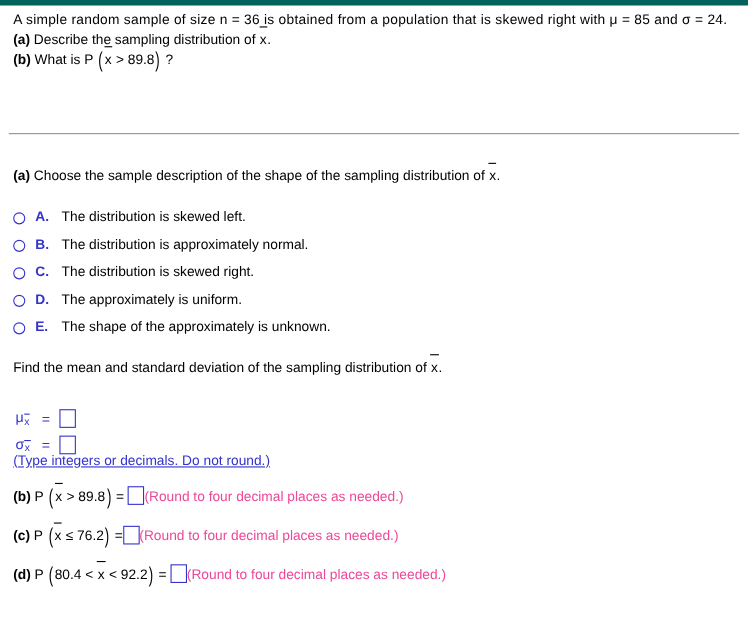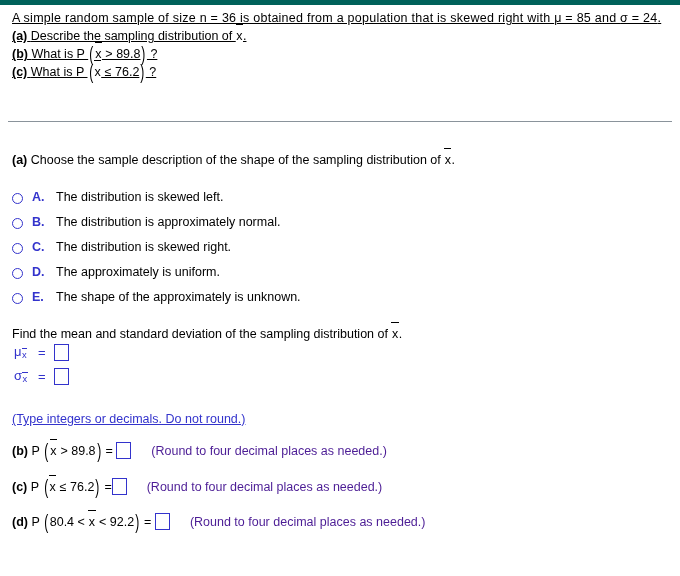--- a/index.html
+++ b/index.html
@@ -61,21 +61,21 @@
     line-height: 0.62em;
     vertical-align: -0.16em;
     transform: scaleX(0.62);
     font-weight: 300;
   }
 
   .mathexp { white-space: nowrap; }
 
   
   #question-header { top: 10px; }
-  #question-header .line { margin-bottom: 1px; text-decoration: underline; }
+  #question-header .line { margin-bottom: 1px; }
   #q-intro { letter-spacing: 0.02em; }
 
   
   #divider {
     position: absolute;
     left: 8px;
     top: 121px;
     width: 664px;
     height: 0;
     border-top: 1px solid #8a939b;
@@ -107,21 +107,21 @@
     color: #3333cc;
     font-weight: bold;
     width: 24px;
     flex: 0 0 auto;
   }
   .choice-text { color: #000000; }
 
   
   #find-prompt { top: 326px; }
 
-  #param-rows { top: 340px; left: 14px; }
+  #param-rows { top: 368px; left: 14px; }
   .param-row {
     display: flex;
     align-items: center;
     height: 24px;
     white-space: nowrap;
   }
   .param-sym {
     color: #3333cc;
     font-size: 13px;
     width: 24px;
@@ -148,36 +148,35 @@
 
   #type-hint { top: 411px; }
 
   
   #part-b { top: 442px; }
   #part-c { top: 478px; }
   #part-d { top: 513px; }
 
   .part-row { white-space: nowrap; }
   .part-label { font-weight: bold; }
-  .round-hint { color: #4c1d95; margin-left: 20px; }
+  .round-hint { color: #ec4899; margin-left: 0; }
 </style>
 </head>
 <body>
 
 <div id="top-bar"></div>
 
 <div class="block" id="question-header">
 
   <div class="line" id="q-intro"><span>A simple random sample of size n = 36 is obtained from a population that is skewed right with </span><span>μ = 85</span><span> and </span><span>σ = 24</span><span>.</span></div>
 
   <div class="line"><span class="bold">(a)</span><span>&nbsp;</span><span>Describe the sampling distribution of </span><span class="xbar">x</span><span>.</span></div>
 
   <div class="line"><span class="bold">(b)</span>&nbsp;<span>What is P </span><span class="mathexp"><span class="paren">(</span><span class="xbar">x</span><span> &gt; 89.8</span><span class="paren">)</span></span><span> ?</span></div>
 
-  <div class="line"><span class="bold">(c)</span>&nbsp;<span>What is P </span><span class="mathexp"><span class="paren">(</span><span class="xbar">x</span><span> ≤ 76.2</span><span class="paren">)</span></span><span> ?</span></div>
 
 
 </div>
 
 <div id="divider"></div>
 
 <div class="block line" id="part-a-prompt"><span class="bold">(a)</span>&nbsp;<span>Choose the sample description of the shape of the sampling distribution of </span><span class="xbar">x</span><span>.</span></div>
 
 <div class="block" id="choices">
 

